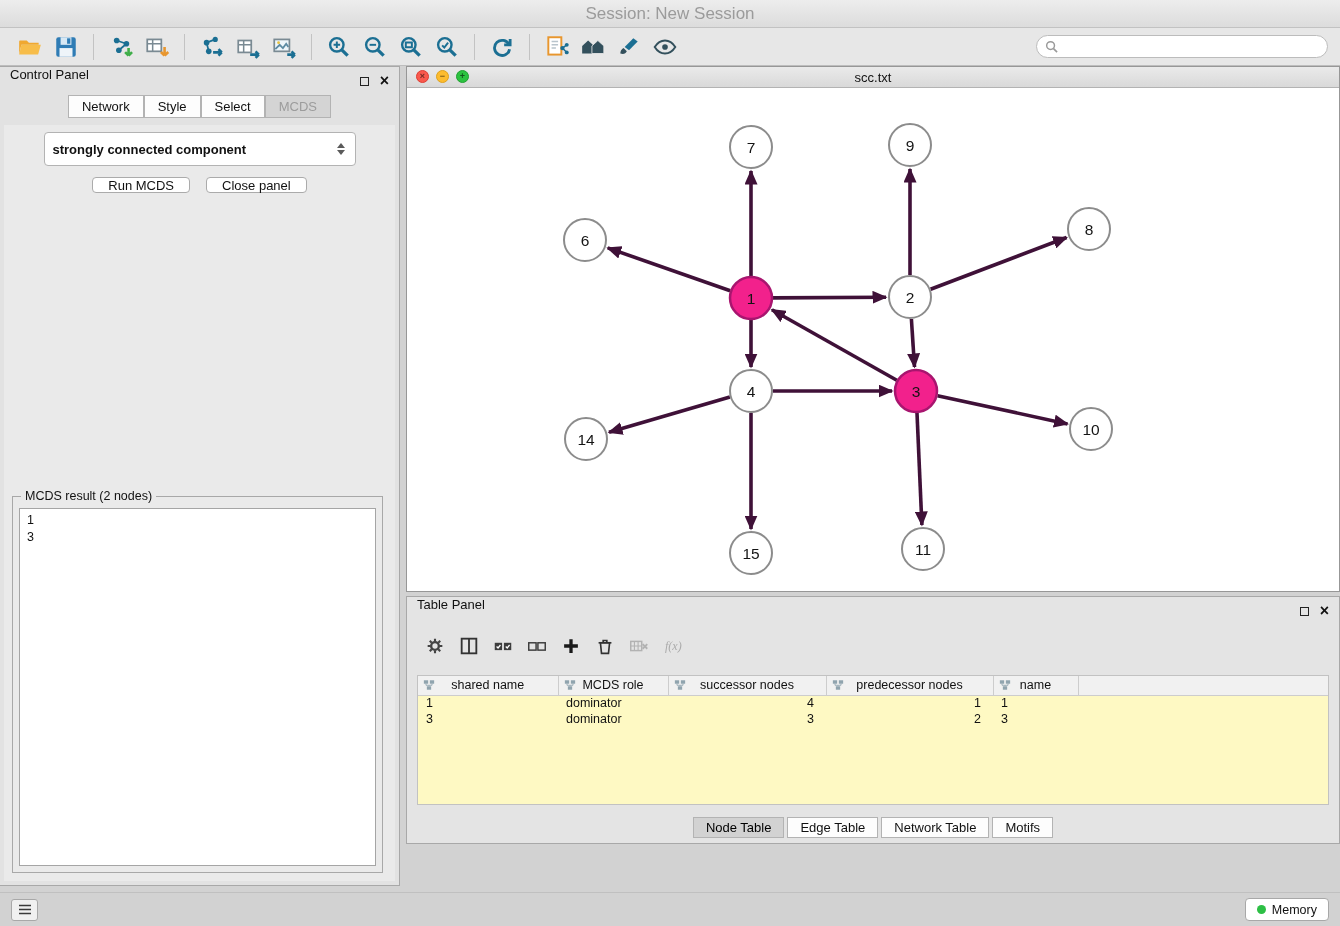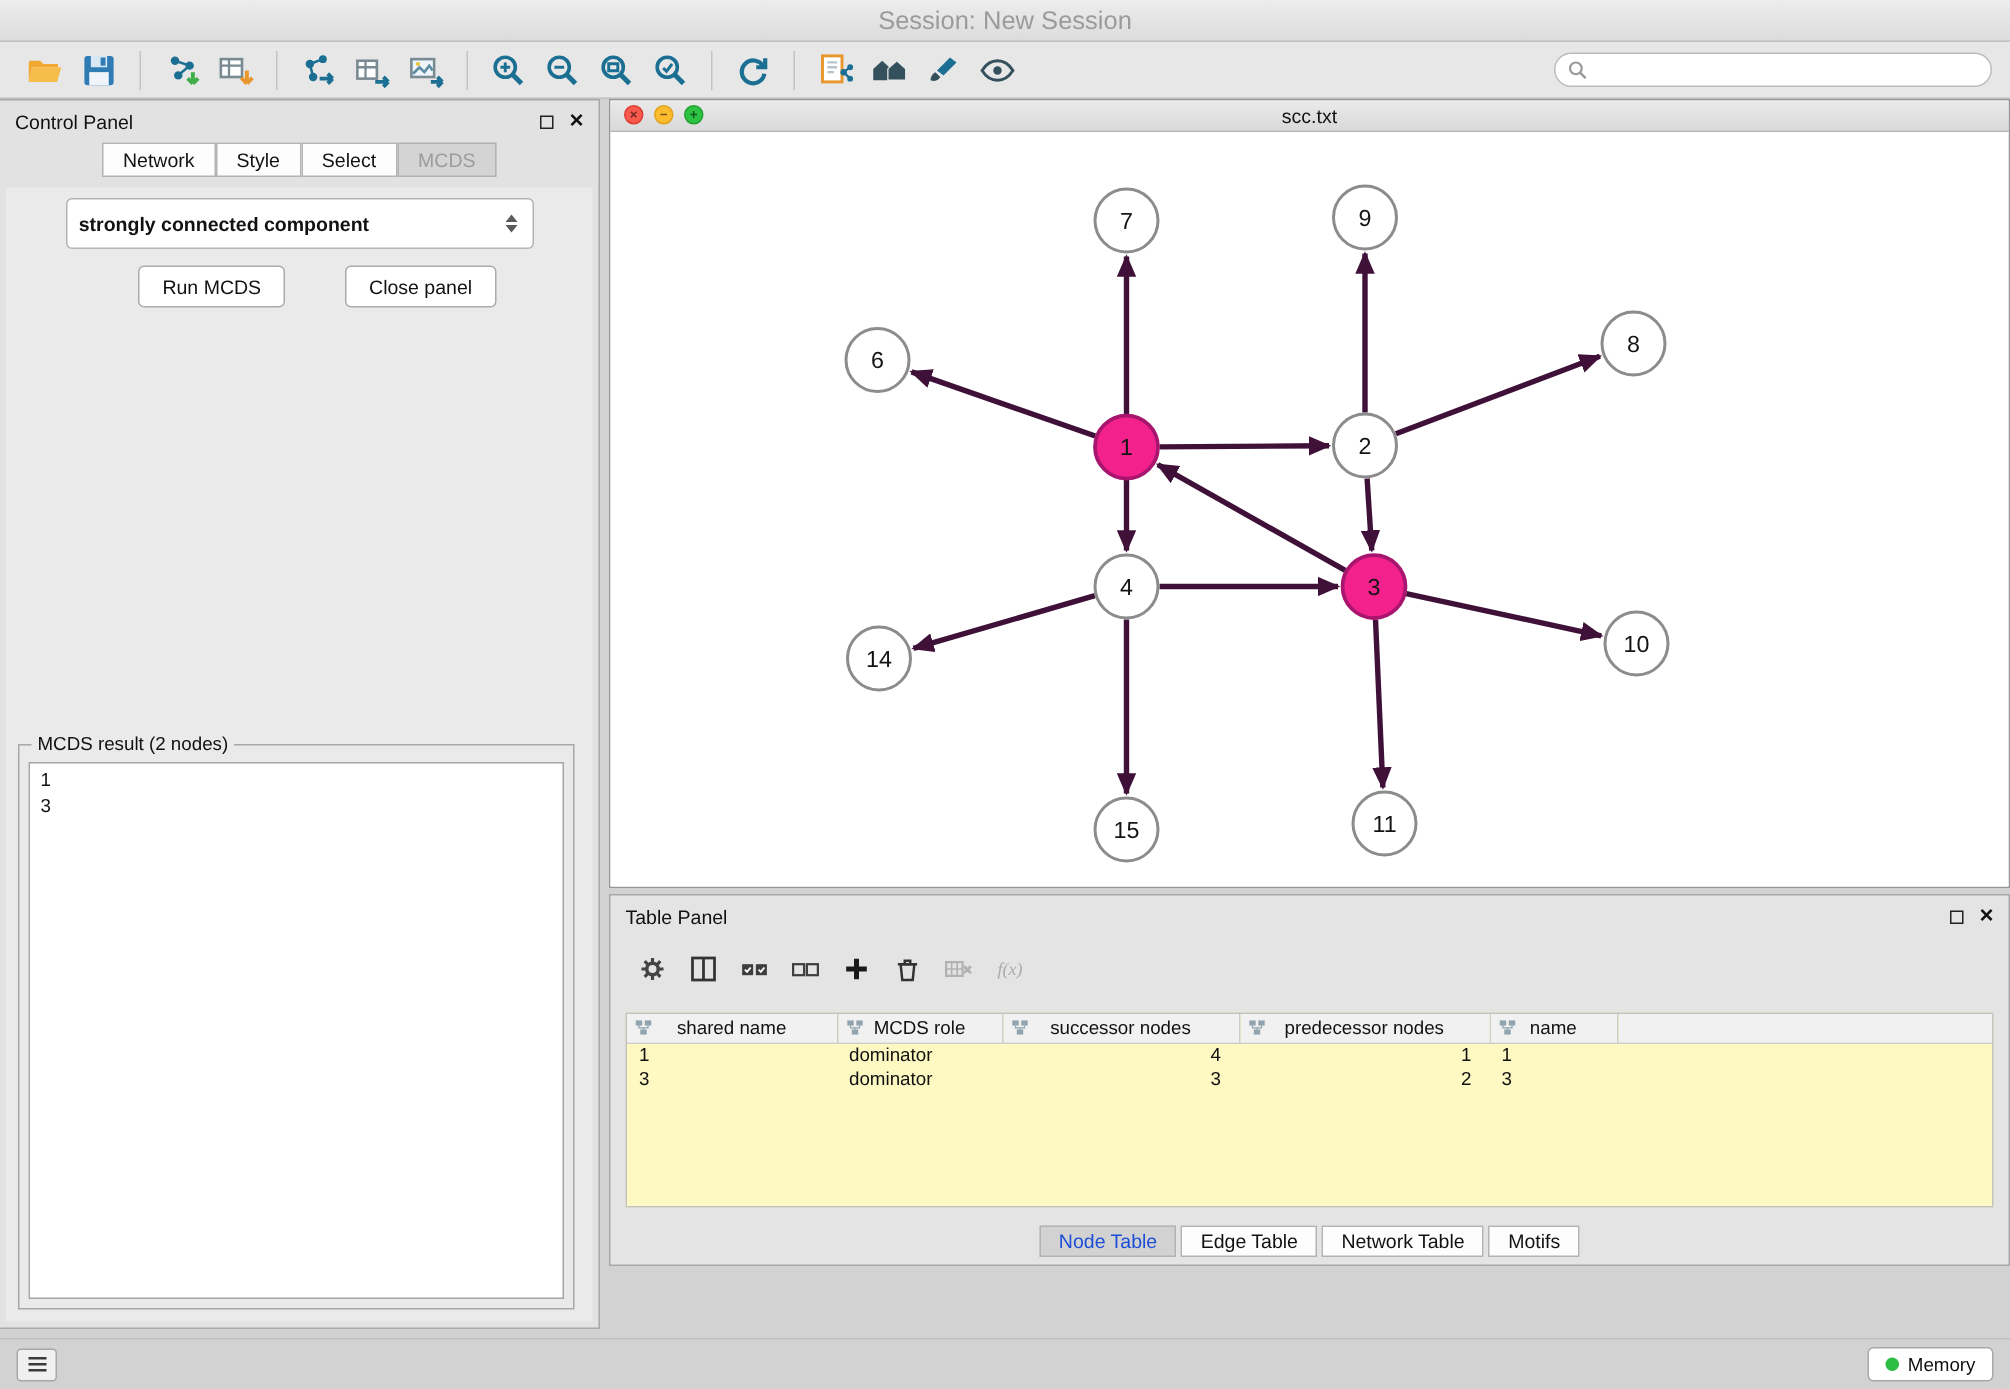--- a/index.html
+++ b/index.html
@@ -12,35 +12,35 @@
   
   .toolbar{position:absolute;top:28px;left:0;right:0;height:38px;background:#e7e7e7;border-bottom:1px solid #bdbdbd;display:flex;align-items:center;padding:0 12px;}
   .tool-btn{width:36px;height:30px;display:flex;align-items:center;justify-content:center;background:none;border:none;}
   .tool-btn svg{width:26px;height:26px;}
   .tool-sep{width:1px;height:26px;background:#c3c3c3;margin:0 9px;}
   .search-box{margin-left:auto;width:292px;height:23px;background:#fff;border:1px solid #bcbcbc;border-radius:12px;display:flex;align-items:center;padding:0 8px;gap:6px;}
   .search-box input{border:none;outline:none;flex:1;font-size:12.5px;font-family:"Liberation Sans",sans-serif;background:transparent;}
 
   
   .control-panel{position:absolute;left:0;top:66px;width:400px;height:820px;background:#e2e2e2;border:1px solid #a8a8a8;border-left:none;}
-  .panel-header{height:28px;display:flex;align-items:center;padding:0 10px;font-size:13px;gap:20px;}
+  .panel-header{height:28px;display:flex;padding:0 10px;font-size:13px;gap:20px;}
   .win-btns{margin-left:auto;display:flex;gap:11px;align-items:center;}
   .float-icon{width:9px;height:9px;border:1.5px solid #222;display:inline-block;}
   .close-icon{font-weight:bold;font-size:16px;color:#111;line-height:12px;}
   .cp-tabs{display:flex;justify-content:center;gap:0;}
   .cp-tab{padding:3px 13px;background:#fdfdfd;border:1px solid #b3b3b3;font-size:13px;color:#111;}
   .cp-tab.active{background:#d4d4d4;color:#9c9c9c;}
   .cp-content{position:absolute;top:58px;left:4px;right:4px;bottom:4px;background:#eaeaea;}
   .opt-label{text-align:center;margin-top:18px;font-size:13px;}
   .dropdown{width:312px;height:23px;margin:7px auto 0;background:#fff;border:1px solid #b3b3b3;border-radius:4px;display:flex;align-items:center;padding:16px 8px;font-size:13px;font-weight:bold;}
   .steppers{margin-left:auto;display:flex;flex-direction:column;gap:2px;padding-right:2px;}
   .tri-up{width:0;height:0;border-left:4px solid transparent;border-right:4px solid transparent;border-bottom:5px solid #5a5a5a;}
   .tri-down{width:0;height:0;border-left:4px solid transparent;border-right:4px solid transparent;border-top:5px solid #5a5a5a;}
   .btn-row{display:flex;justify-content:center;gap:16px;margin-top:11px;}
-  .push-btn{height:28px;padding:0 15px;background:#fff;border:1px solid #ababab;border-radius:4px;font-size:13px;display:flex;align-items:center;margin-left:24px;}
+  .push-btn{height:16px;padding:0 15px;background:#fff;border:1px solid #ababab;border-radius:4px;font-size:13px;display:flex;align-items:center;}
   .result-group{position:absolute;left:8px;right:12px;top:371px;bottom:8px;border:1px solid #a8a8a8;}
   .result-legend{position:absolute;top:-8px;left:8px;background:#eaeaea;padding:0 4px;font-size:12.5px;}
   .result-list{position:absolute;left:6px;right:6px;top:11px;bottom:6px;background:#fff;border:1px solid #a5a5a5;padding:3px 0;font-size:12.5px;overflow:hidden;}
   .result-item{padding:0 7px;line-height:17px;}
 
   
   .network-window{position:absolute;left:406px;top:66px;width:934px;height:526px;background:#fff;border:1px solid #979797;}
   .net-titlebar{height:21px;background:linear-gradient(#eaeaea,#d9d9d9);border-bottom:1px solid #b3b3b3;position:relative;display:flex;align-items:center;justify-content:center;font-size:13px;font-weight:500;}
   .traffic{position:absolute;left:9px;top:3px;display:flex;gap:7px;}
   .light{width:13px;height:13px;border-radius:50%;display:flex;align-items:center;justify-content:center;font-size:9px;color:rgba(0,0,0,.55);font-weight:bold;line-height:1;}
@@ -58,21 +58,21 @@
   .tp-table-wrap{position:absolute;left:10px;right:10px;top:78px;bottom:38px;background:#fef9c3;border:1px solid #c2c2c2;overflow:hidden;}
   table{border-collapse:collapse;width:100%;font-size:12.5px;table-layout:fixed;}
   th{background:#f1f1f1;border:1px solid #cdcdcd;border-top:none;height:19px;font-weight:normal;position:relative;padding:0;}
   th:first-child{border-left:none;}
   th:last-child{border-right:none;}
   .th-icon{position:absolute;left:5px;top:3px;}
   td{height:16px;padding:0 8px;white-space:nowrap;overflow:hidden;}
   td.num{text-align:right;padding-right:12px;}
   .tp-tabs{position:absolute;left:0;right:0;bottom:5px;display:flex;justify-content:center;gap:3px;}
   .tp-tab{padding:2px 12px;background:#fdfdfd;border:1px solid #b3b3b3;font-size:13px;}
-  .tp-tab.active{background:#d2d2d2;color:#1d4ed8;}
+  .tp-tab.active{background:#d2d2d2;color:#000000;}
 
   
   .statusbar{position:absolute;left:0;right:0;bottom:0;height:34px;background:#d2d2d2;border-top:1px solid #c0c0c0;display:flex;align-items:center;padding:0 11px;}
   .status-left-btn{width:27px;height:22px;background:#f0f0f0;border:1px solid #a8a8a8;border-radius:3px;display:flex;align-items:center;justify-content:center;}
   .memory-btn{margin-left:auto;height:23px;background:#fff;border:1px solid #a8a8a8;border-radius:4px;display:flex;align-items:center;gap:6px;padding:0 11px;font-size:12.5px;}
   .mem-dot{width:9px;height:9px;border-radius:50%;background:#2dbf45;}
 </style>
 </head>
 <body>
 

